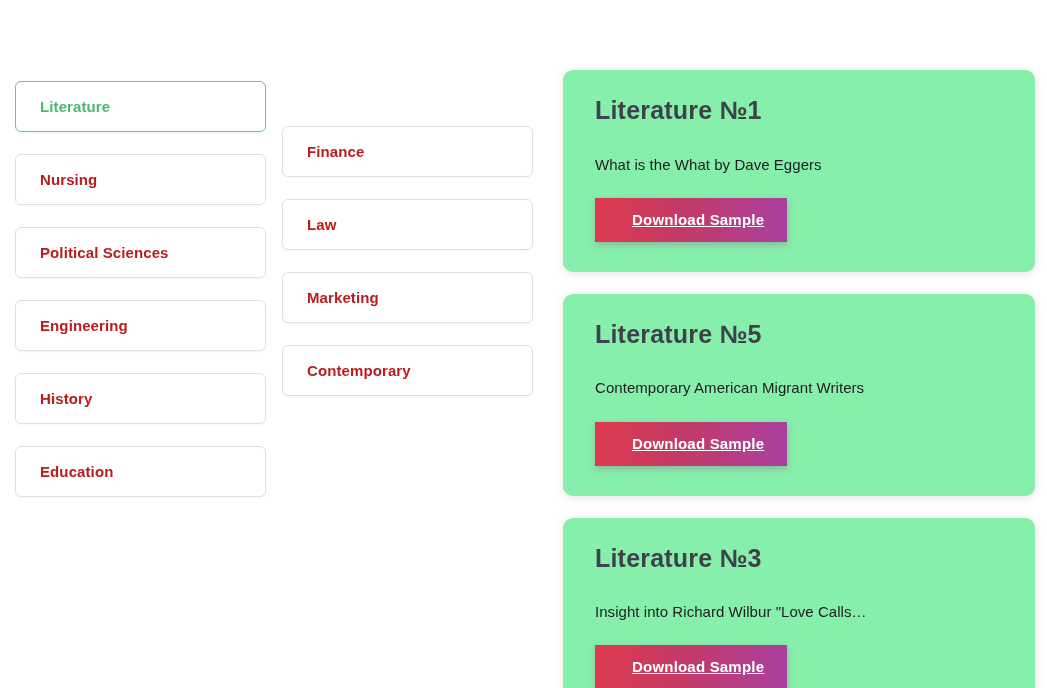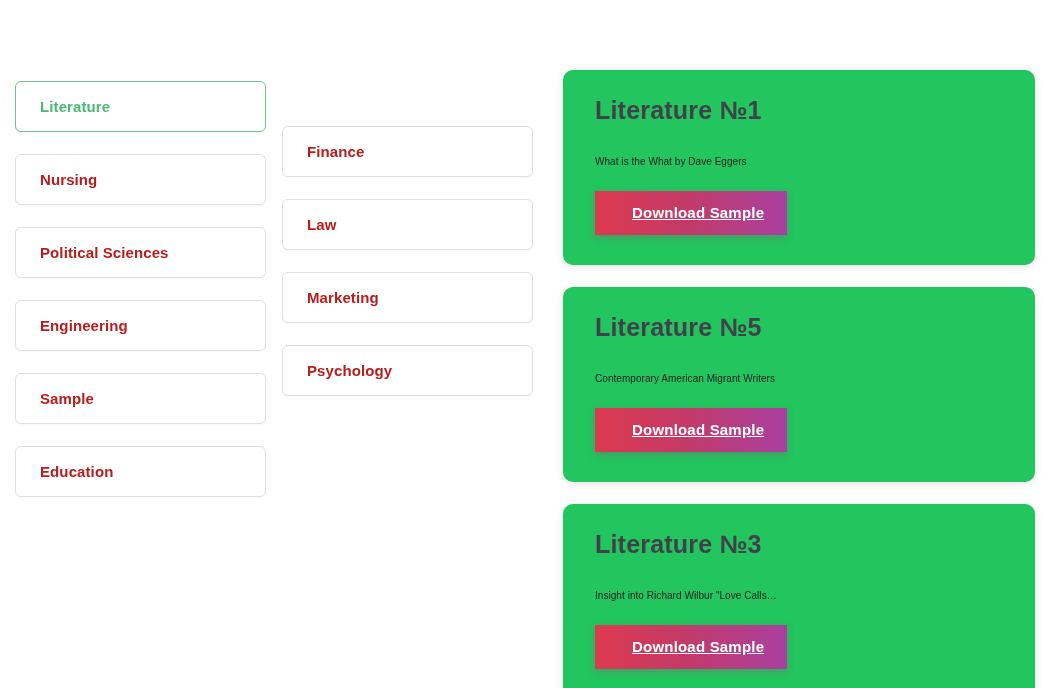--- a/index.html
+++ b/index.html
@@ -73,35 +73,35 @@
     position: absolute;
     left: 563px;
     top: 22px;
     width: 472px;
     display: flex;
     flex-direction: column;
     gap: 22px;
   }
   .sample-card {
     box-sizing: border-box;
-    background: #22c55e;
+    background: #86efac;
     border-radius: 10px;
     box-shadow: 0 2px 10px rgba(0,0,0,0.10), 0 0 1px rgba(0,0,0,0.06);
     padding: 27px 32px 30px 32px;
   }
   .card-title {
     font-size: 25px;
     font-weight: 700;
     color: #3f4349;
     letter-spacing: 0.2px;
     margin: 0;
     line-height: 1.1;
   }
   .card-desc {
-    font-size: 10px;
+    font-size: 15px;
     color: #1d1d1f;
     margin: 30px 0 0 0;
     line-height: 1.35;
     letter-spacing: 0.05px;
     white-space: nowrap;
     overflow: hidden;
   }
   .download-btn {
     display: inline-block;
     margin-top: 23px;
@@ -131,39 +131,39 @@
       <div class="cat-item">
         <span class="cat-label">Nursing</span>
       </div>
       <div class="cat-item">
         <span class="cat-label">Political Sciences</span>
       </div>
       <div class="cat-item">
         <span class="cat-label">Engineering</span>
       </div>
       <div class="cat-item">
-        <span class="cat-label">Sample</span>
+        <span class="cat-label">History</span>
       </div>
       <div class="cat-item">
         <span class="cat-label">Education</span>
       </div>
     </div>
 
   <div class="cat-col" id="cat-col-2">
       <div class="cat-item">
         <span class="cat-label">Finance</span>
       </div>
       <div class="cat-item">
         <span class="cat-label">Law</span>
       </div>
       <div class="cat-item">
         <span class="cat-label">Marketing</span>
       </div>
       <div class="cat-item">
-        <span class="cat-label">Psychology</span>
+        <span class="cat-label">Contemporary</span>
       </div>
     </div>
 
   <div id="cards">
       <div class="sample-card"><h2 class="card-title">Literature №1</h2><p class="card-desc">What is the What by Dave Eggers</p><button class="download-btn">Download Sample</button></div>
       <div class="sample-card"><h2 class="card-title">Literature №5</h2><p class="card-desc">Contemporary American Migrant Writers</p><button class="download-btn">Download Sample</button></div>
       <div class="sample-card"><h2 class="card-title">Literature №3</h2><p class="card-desc">Insight into Richard Wilbur "Love Calls…</p><button class="download-btn">Download Sample</button></div>
     </div>
 
 </div>

